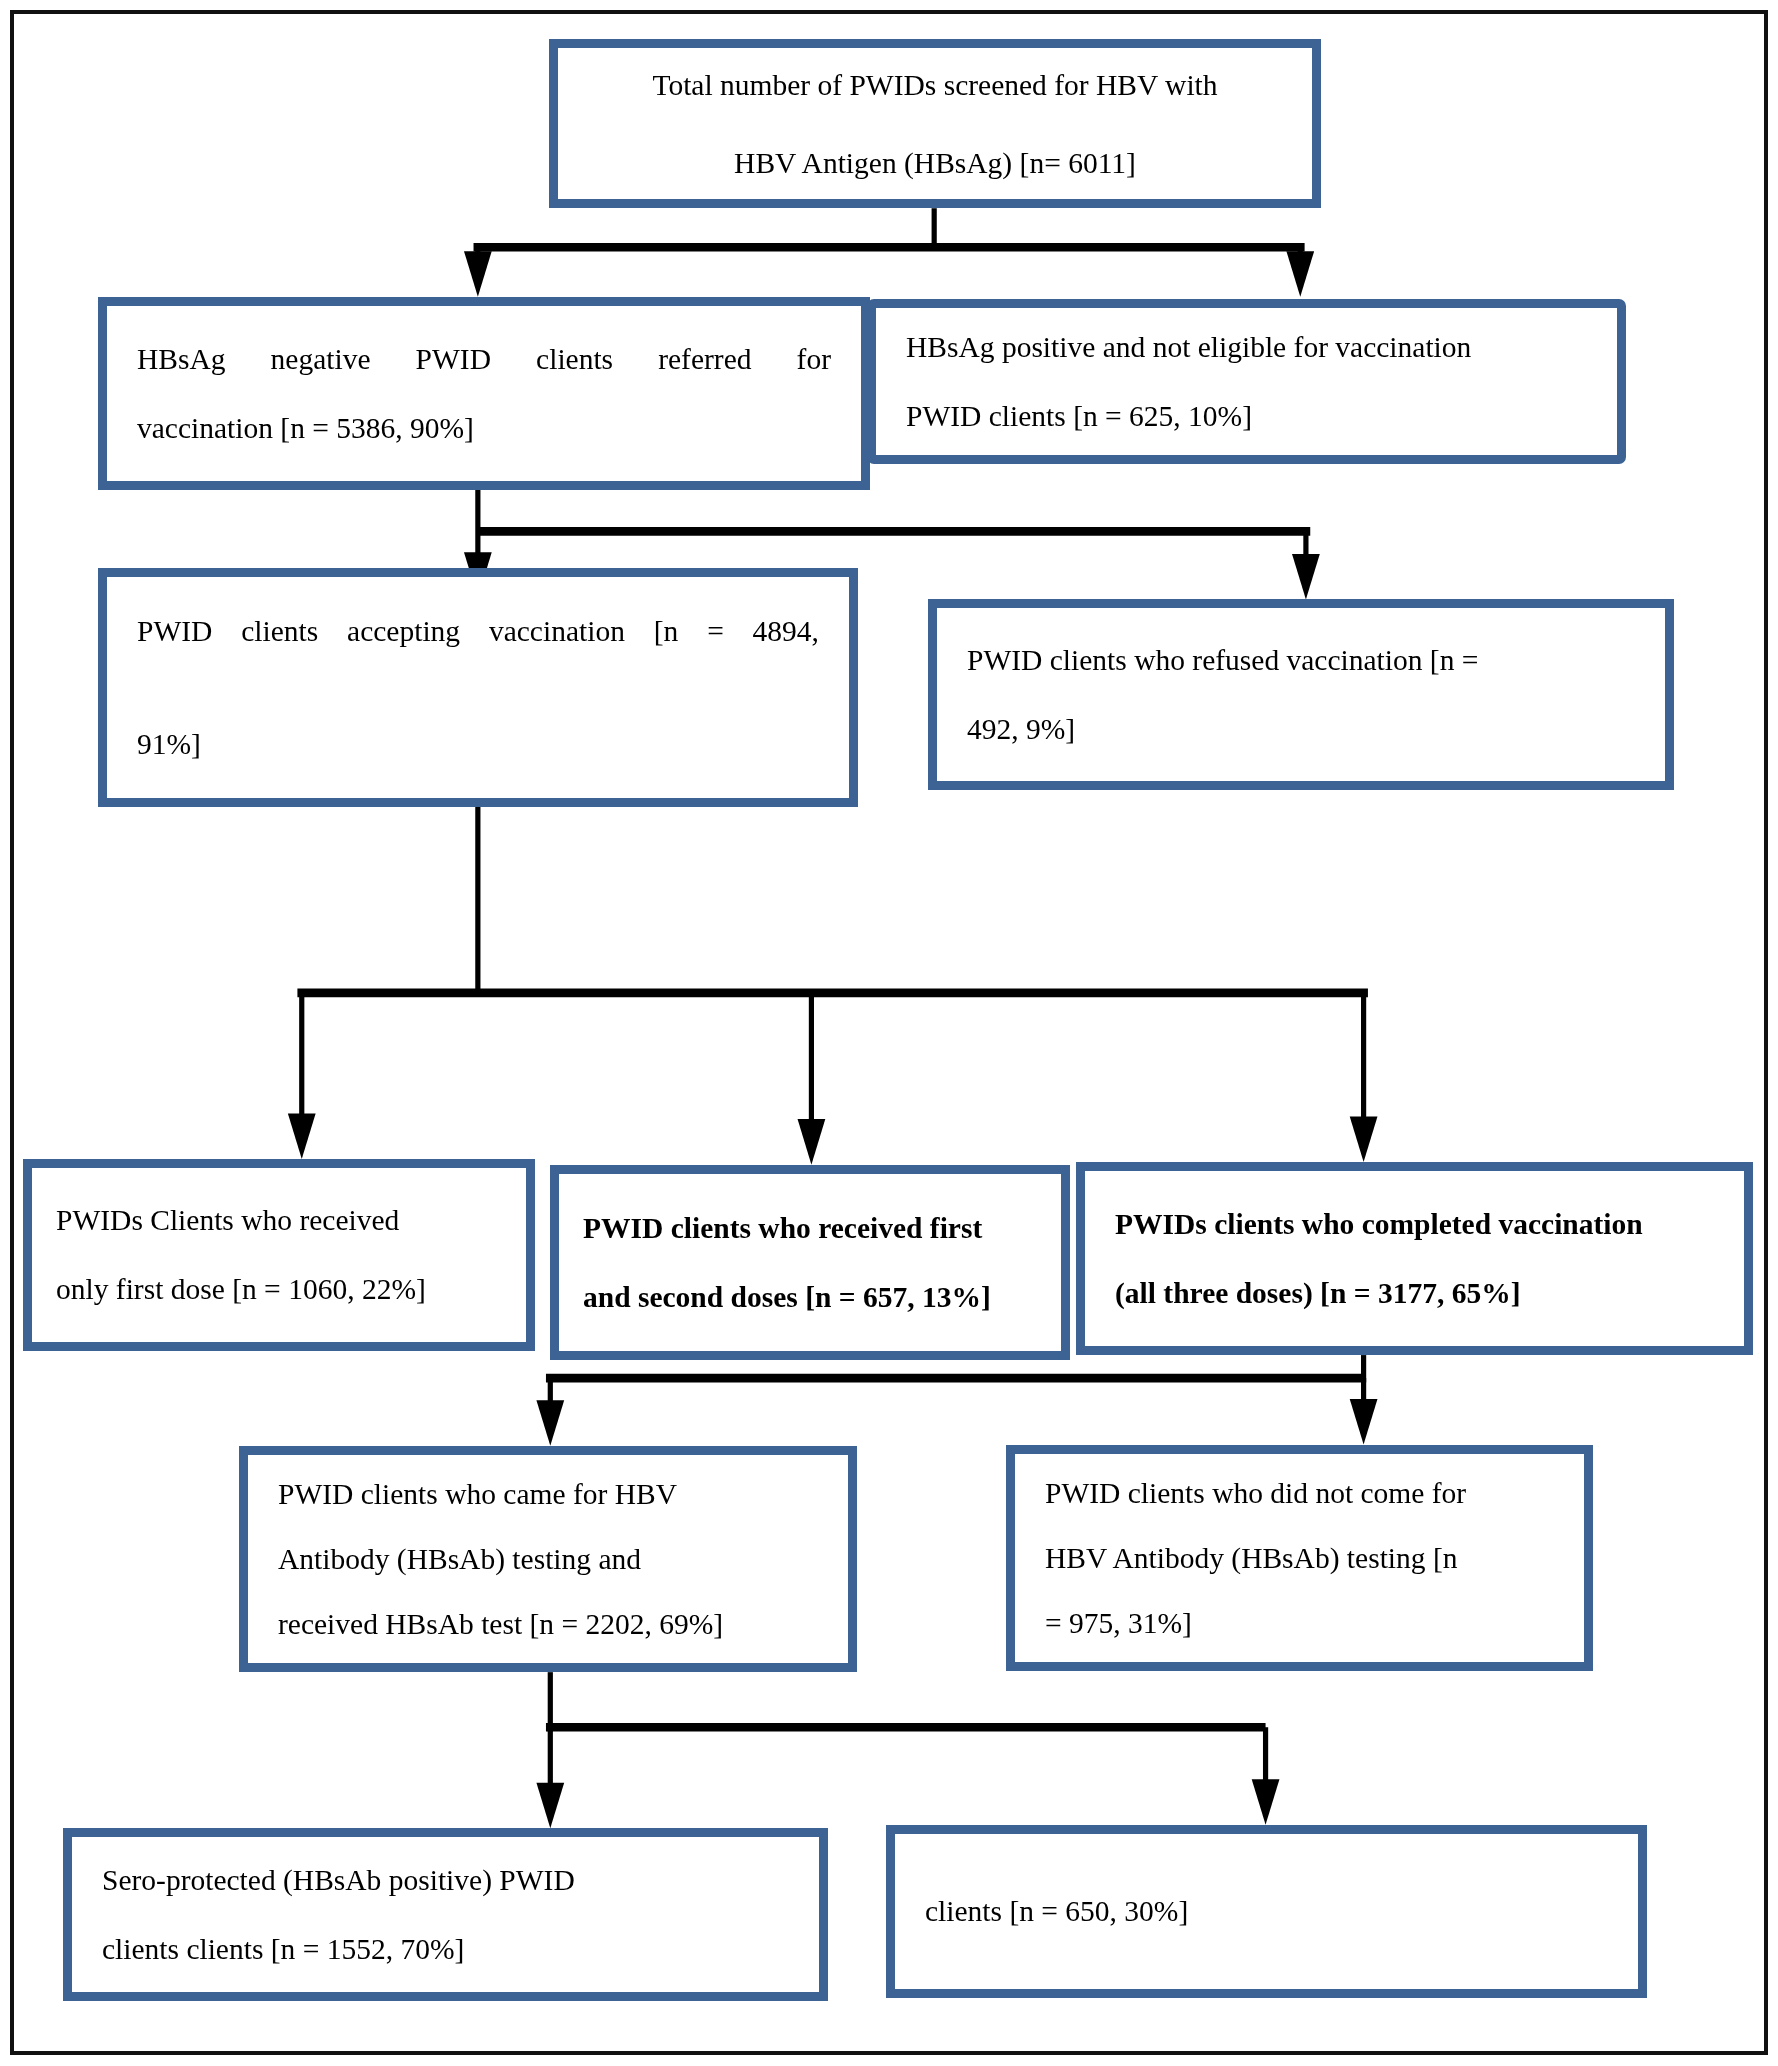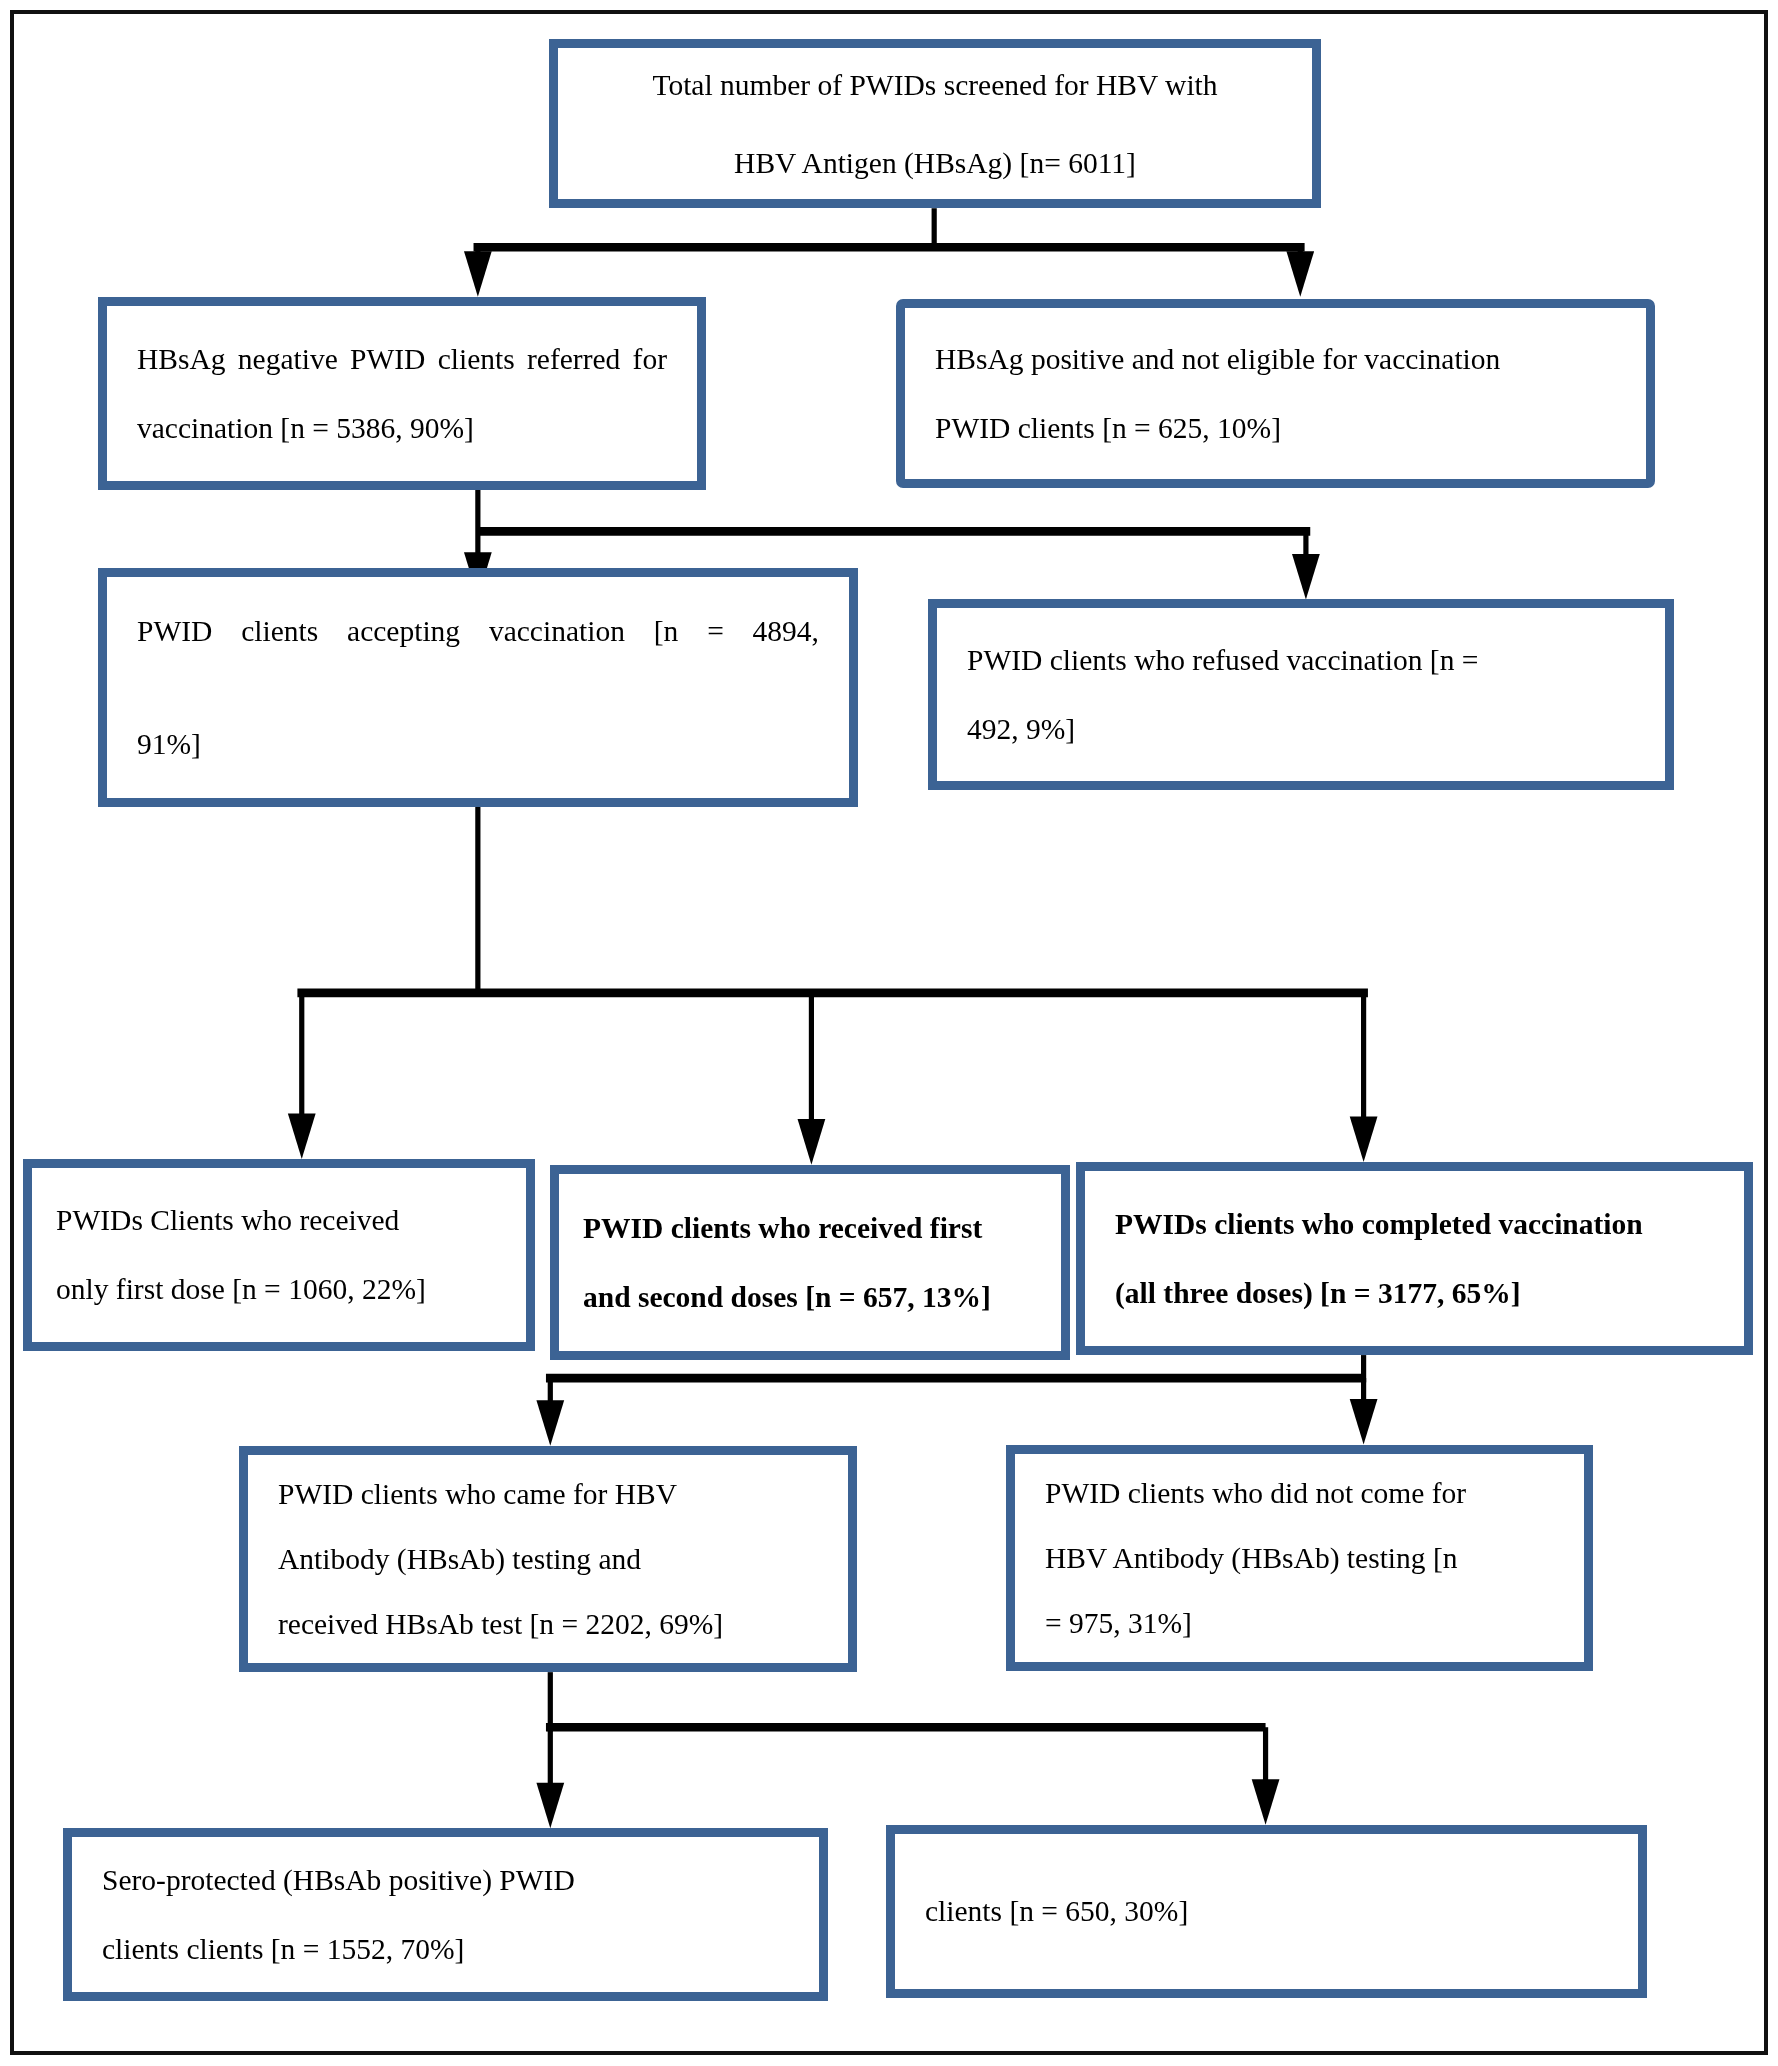--- a/index.html
+++ b/index.html
@@ -31,22 +31,22 @@
     text-align: left;
     white-space: nowrap;
   }
   .node .ln { display: block; }
   .node .stretch { text-align: justify; text-align-last: justify; }
   .center { text-align: center; }
   .center .ln { text-align: center; }
 
   
   #n-total { left: 549px; top:   39px; width: 772px; height: 169px; line-height: 78px; }
-  #n-r2l   { left:  98px; top:  297px; width: 608px; height: 193px; }
-  #n-r2r   { left: 896px; top:  299px; width: 759px; height: 189px; border-radius: 7px; }
+  #n-r2l   { left:  98px; top:  297px; width: 772px; height: 193px; }
+  #n-r2r   { left: 867px; top:  299px; width: 759px; height: 165px; border-radius: 7px; }
   #n-r3l   { left:  98px; top: 568px; width: 760px; height: 239px; gap: 44px; }
   #n-r3r   { left: 928px; top: 599px; width: 746px; height: 191px; }
   #n-r4l   { left:   23px; top: 1159px; width: 512px; height: 192px; padding: 4.3px 24px; }
   #n-r4m   { left: 550px; top: 1165px; width: 520px; height: 195px; padding: 4.3px 24px; font-weight: bold; }
   #n-r4r   { left: 1076px; top: 1162px; width: 677px; height: 193px; font-weight: bold; }
   #n-r5l   { left:  239px; top: 1446px; width: 618px; height: 226px; line-height: 65px; }
   #n-r5r   { left: 1006px; top: 1445px; width: 587px; height: 226px; line-height: 65px; }
   #n-bl    { left:  63px; top: 1828px; width: 765px; height: 173px; }
   #n-br    { left: 886px; top: 1825px; width: 761px; height: 173px; }
 

